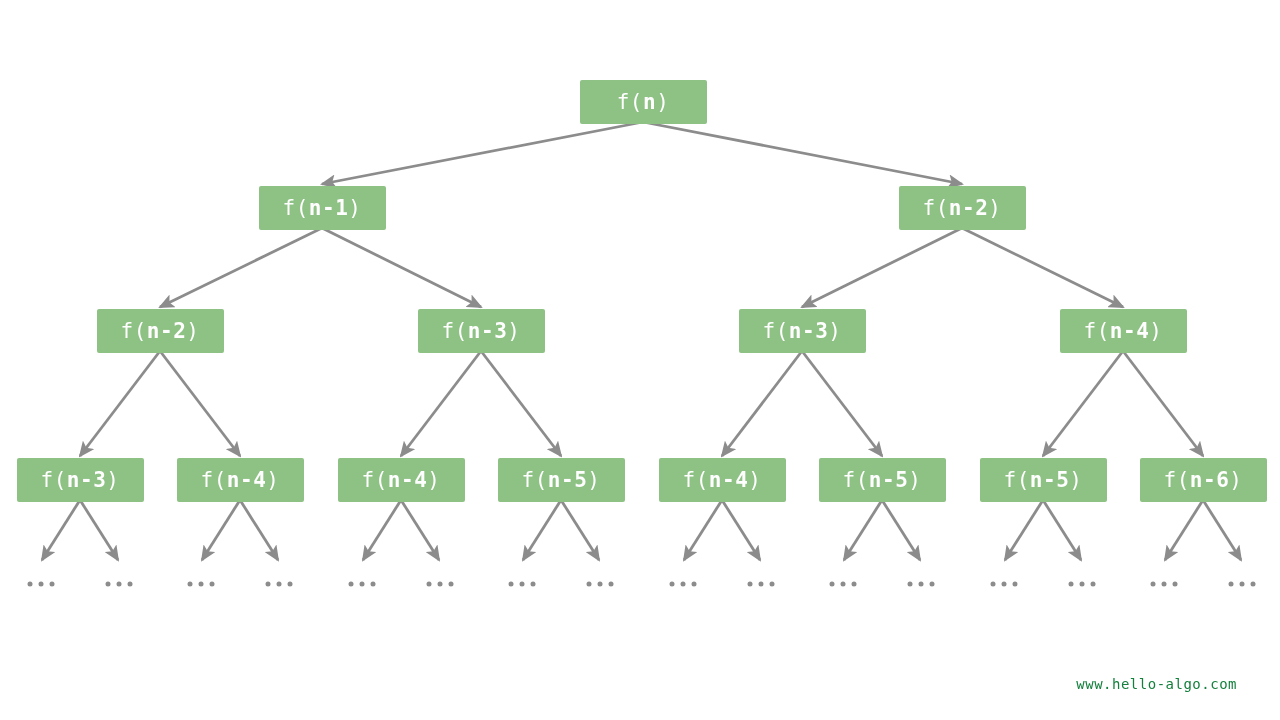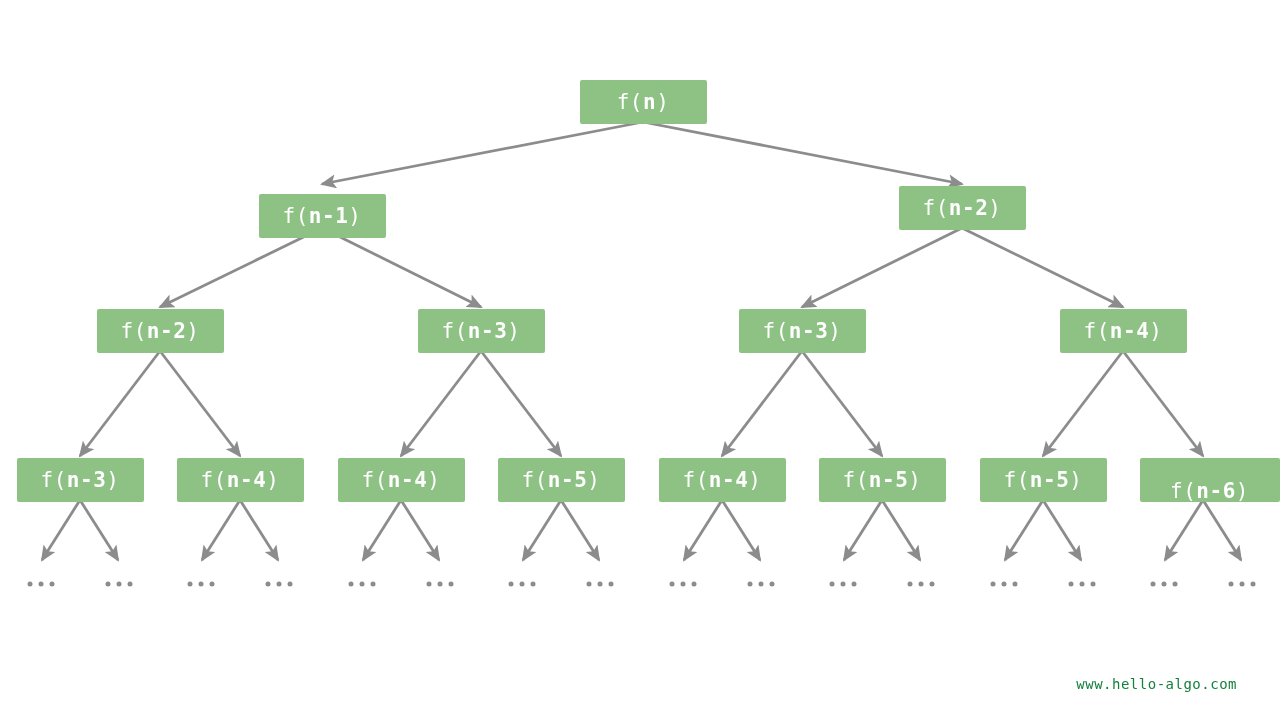--- a/index.html
+++ b/index.html
@@ -165,21 +165,21 @@
       <g>
         <circle cx="1231" cy="584" r="2.5" fill="#8c8c8c"></circle>
         <circle cx="1242" cy="584" r="2.5" fill="#8c8c8c"></circle>
         <circle cx="1253" cy="584" r="2.5" fill="#8c8c8c"></circle>
       </g>
     </svg>
   <div id="nodes-layer">
       <div class="tree-node" style="left: 579.5px; top: 80px; width: 127px; height: 44px; background: rgb(142, 194, 133); color: rgb(255, 255, 255);">
         <span><span class="thin">f(</span><span class="bold">n</span><span class="thin">)</span></span>
       </div>
-      <div class="tree-node" style="left: 258.5px; top: 186px; width: 127px; height: 44px; background: rgb(142, 194, 133); color: rgb(255, 255, 255); margin-top: 8px;">
+      <div class="tree-node" style="left: 258.5px; top: 186px; width: 127px; height: 44px; background: rgb(142, 194, 133); color: rgb(255, 255, 255);">
         <span><span class="thin">f(</span><span class="bold">n-1</span><span class="thin">)</span></span>
       </div>
       <div class="tree-node" style="left: 898.5px; top: 186px; width: 127px; height: 44px; background: rgb(142, 194, 133); color: rgb(255, 255, 255);">
         <span><span class="thin">f(</span><span class="bold">n-2</span><span class="thin">)</span></span>
       </div>
       <div class="tree-node" style="left: 96.5px; top: 309px; width: 127px; height: 44px; background: rgb(142, 194, 133); color: rgb(255, 255, 255);">
         <span><span class="thin">f(</span><span class="bold">n-2</span><span class="thin">)</span></span>
       </div>
       <div class="tree-node" style="left: 417.5px; top: 309px; width: 127px; height: 44px; background: rgb(142, 194, 133); color: rgb(255, 255, 255);">
         <span><span class="thin">f(</span><span class="bold">n-3</span><span class="thin">)</span></span>
@@ -204,18 +204,18 @@
       </div>
       <div class="tree-node" style="left: 658.5px; top: 458px; width: 127px; height: 44px; background: rgb(142, 194, 133); color: rgb(255, 255, 255);">
         <span><span class="thin">f(</span><span class="bold">n-4</span><span class="thin">)</span></span>
       </div>
       <div class="tree-node" style="left: 818.5px; top: 458px; width: 127px; height: 44px; background: rgb(142, 194, 133); color: rgb(255, 255, 255);">
         <span><span class="thin">f(</span><span class="bold">n-5</span><span class="thin">)</span></span>
       </div>
       <div class="tree-node" style="left: 979.5px; top: 458px; width: 127px; height: 44px; background: rgb(142, 194, 133); color: rgb(255, 255, 255);">
         <span><span class="thin">f(</span><span class="bold">n-5</span><span class="thin">)</span></span>
       </div>
-      <div class="tree-node" style="left: 1139.5px; top: 458px; width: 140px; height: 44px; background: rgb(142, 194, 133); color: rgb(255, 255, 255); align-items: flex-end;">
+      <div class="tree-node" style="left: 1139.5px; top: 458px; width: 127px; height: 44px; background: rgb(142, 194, 133); color: rgb(255, 255, 255);">
         <span><span class="thin">f(</span><span class="bold">n-6</span><span class="thin">)</span></span>
       </div>
     </div>
   <div class="watermark">www.hello-algo.com</div>
 </div>
 
 </body></html>

